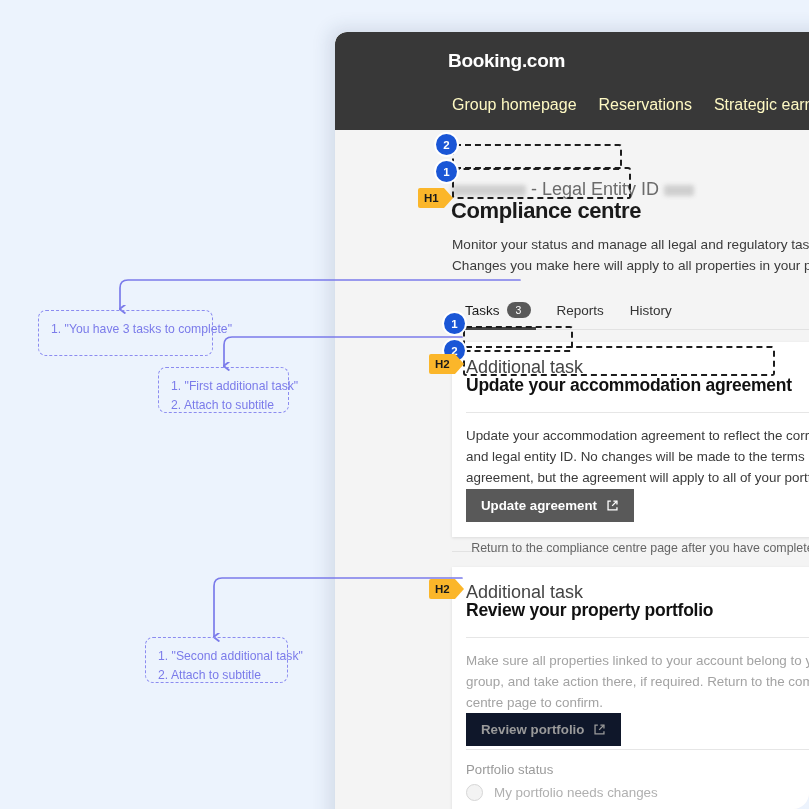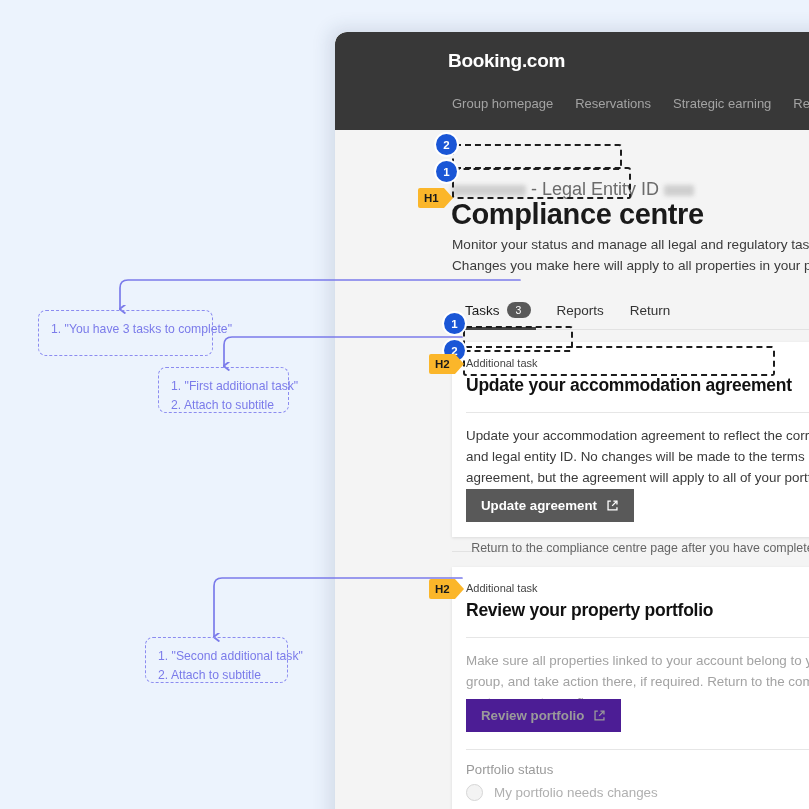--- a/index.html
+++ b/index.html
@@ -2,59 +2,59 @@
 <html><head>
 <meta charset="utf-8">
 <style>
   html,body{margin:0;padding:0;}
   body{
     width:809px;height:809px;overflow:hidden;position:relative;
     background:#ecf3fd;
     font-family:"Liberation Sans", sans-serif;
     -webkit-font-smoothing:antialiased;
   }
-  #root{position:absolute;inset:0;width:809px;height:809px;overflow:hidden;}
+  #root{position:absolute;inset:0;width:809px;height:809px;overflow:hidden;border-radius:16px;}
 
   
   .app-panel{
     position:absolute;left:335px;top:32px;width:520px;height:800px;
     background:#f4f4f4;
     border-top-left-radius:12px;
     box-shadow:-6px -4px 18px rgba(40,60,90,.13);
     overflow:hidden;
   }
   .topbar{
     position:absolute;left:0;top:0;width:520px;height:98px;
     background:#383838;border-top-left-radius:12px;
   }
   .brand{
     position:absolute;left:113px;top:18px;
     color:#fff;font-size:19px;font-weight:700;letter-spacing:-.3px;
   }
   .nav{
     position:absolute;left:117px;top:64px;display:flex;gap:22px;white-space:nowrap;
   }
-  .nav span{color:#a3a3a3;font-size:13px;}
+  .nav span{color:#fef9c3;font-size:16px;}
 
   
   .page{position:absolute;left:0;top:98px;width:520px;height:702px;background:#f4f4f4;}
 
   .legal-line{
     position:absolute;left:117px;top:49px;font-size:18px;color:#6b6b6b;white-space:nowrap;
   }
   .blur{
     display:inline-block;color:transparent;background:#cfcfcf;border-radius:2px;
     filter:blur(2.2px);vertical-align:middle;height:11px;
   }
   .b1{width:74px;}
   .b2{width:30px;}
 
   .h1{
     position:absolute;left:116px;top:68px;
-    font-size:29px;font-weight:700;color:#1a1a1a;letter-spacing:-.4px;white-space:nowrap;
+    font-size:22px;font-weight:700;color:#1a1a1a;letter-spacing:-.4px;white-space:nowrap;
   }
   .intro{
     position:absolute;left:117px;top:104px;width:430px;
     font-size:13.6px;line-height:21px;color:#3b3b3b;
   }
 
   
   .tabs{position:absolute;left:130px;top:172px;display:flex;align-items:center;gap:26px;}
   .tab{font-size:13.5px;color:#333;white-space:nowrap;display:flex;align-items:flex-end;gap:7px;}
   .tab.active{color:#1a1a1a;}
@@ -66,32 +66,32 @@
   .tabs-rule{position:absolute;left:130px;top:198.5px;width:420px;height:1px;background:#e2e2e2;}
 
   
   .card{
     position:absolute;left:117px;width:440px;background:#fff;
     box-shadow:0 1px 3px rgba(0,0,0,.10);
   }
   #card1{top:212px;height:195px;}
   #card2{top:437px;height:290px;}
 
-  .kicker{position:absolute;left:14px;font-size:11px;color:#444;white-space:nowrap;}
+  .kicker{position:absolute;left:14px;font-size:18px;color:#444;white-space:nowrap;}
   .cardtitle{position:absolute;left:14px;font-size:17.5px;font-weight:700;color:#111;letter-spacing:-.25px;white-space:nowrap;}
   .hr{position:absolute;left:14px;width:412px;height:1px;background:#e6e6e6;}
   .body{position:absolute;left:14px;width:420px;font-size:13.4px;line-height:21px;color:#3a3a3a;}
   .body.muted{color:#a3a3a3;}
 
   .btn{
     position:absolute;left:14px;display:inline-flex;align-items:center;gap:9px;
     padding:9px 15px;font-size:13.3px;font-weight:700;white-space:nowrap;
   }
   .btn-dark{background:#595959;color:#fff;}
-  .btn-disabled{background:#4c1d95;color:#9a9a9a;}
+  .btn-disabled{background:#0f172a;color:#9a9a9a;margin-top:14px;}
   .ext{display:inline-block;width:13px;height:13px;}
 
   .return-note{
     position:absolute;left:117px;top:411px;width:440px;text-align:center;
     font-size:12.4px;color:#656565;white-space:nowrap;overflow:hidden;
   }
   .return-rule{position:absolute;left:117px;top:421px;width:130px;height:1px;background:#e2e2e2;}
 
   .field-label{position:absolute;left:14px;font-size:13.2px;color:#9a9a9a;}
   .radio-row{position:absolute;left:14px;display:flex;align-items:center;gap:11px;}
@@ -163,21 +163,21 @@
 
       <div class="tabs">
         <div class="tab active">
           <span>Tasks</span>
           <span class="pill">3</span>
         </div>
         <div class="tab">
           <span>Reports</span>
         </div>
         <div class="tab">
-          <span>Return</span>
+          <span>History</span>
         </div>
       </div>
       <div class="tabs-rule"></div>
       <div class="tabs-underline"></div>
 
       <div class="card" id="card1">
         <div class="kicker" style="top:15px">Additional task</div>
         <div class="cardtitle" style="top:33px">Update your accommodation agreement</div>
         <div class="hr" style="top:70px"></div>
         <div class="body" style="top:83px">Update your accommodation agreement to reflect the correct name and legal entity ID. No changes will be made to the terms of your agreement, but the agreement will apply to all of your portfolio.</div>

